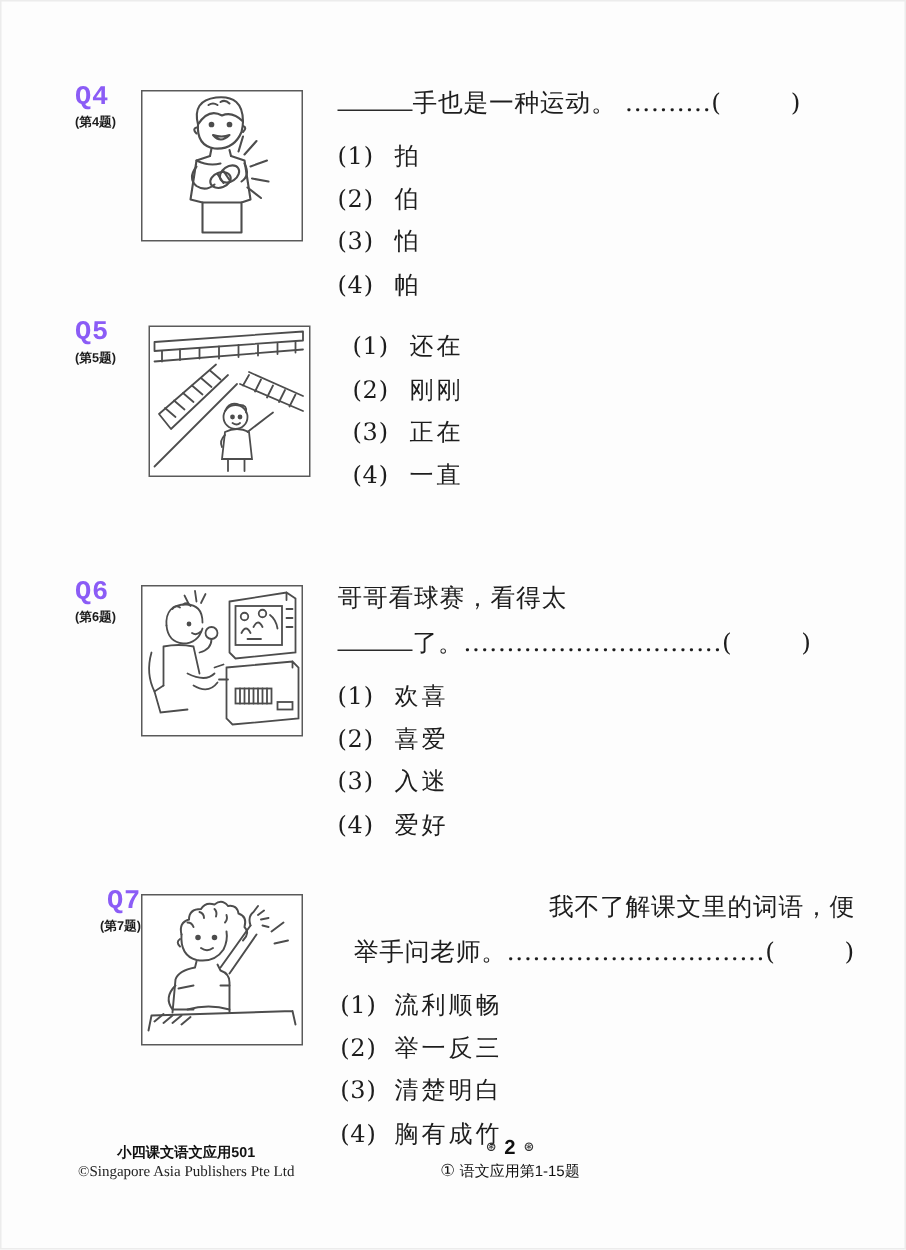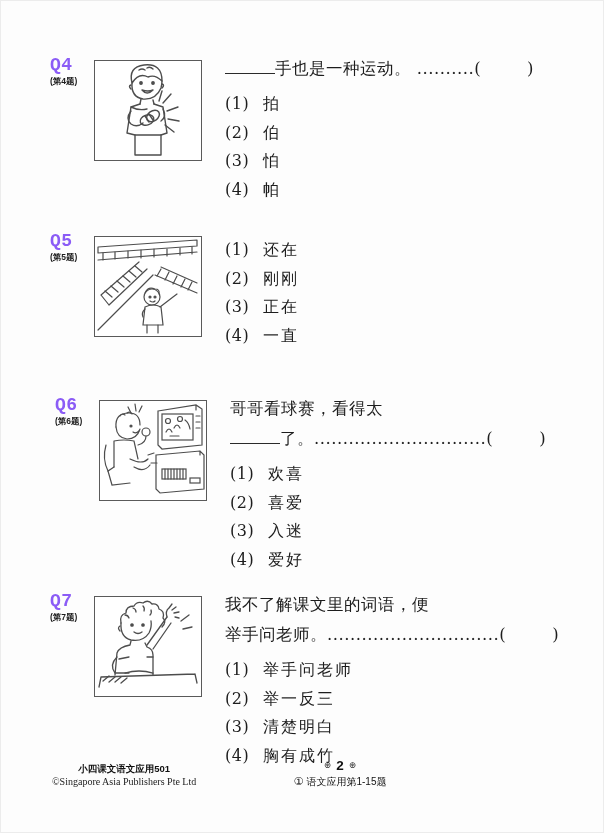--- a/index.html
+++ b/index.html
@@ -104,21 +104,21 @@
           <span class="opt-label">怕</span>
         </li>
         <li>
           <span class="opt-num">(4)</span>
           <span class="opt-label">帕</span>
         </li>
       </ol>
   </div>
 </section>
 
-<section class="question" style="top:230px;">
+<section class="question" style="top:211px;justify-content:space-between;">
   <div class="q-labelcol">
     <div class="q-id">Q5</div>
     <div class="q-sub">(第5题)</div>
   </div>
   <div class="q-image">
     <svg viewBox="0 0 106 99">
       <g fill="none" stroke="#4d4d4d" stroke-width="1.2" stroke-linecap="round">
         <path d="M3,10 L102,3 M3,16 L102,9 M3,23 L102,15 M3,10 L3,16 M102,3 L102,9"></path>
         <path d="M8,16 l0,7 M20,15 l0,7 M33,14 l0,7 M46,13 l0,8 M59,12 l0,8 M72,12 l0,7 M85,11 l0,7 M97,10 l0,7"></path>
         <path d="M6,58 L44,25 M14,68 L52,32 M6,58 L14,68"></path>
@@ -153,21 +153,21 @@
           <span class="opt-label">正在</span>
         </li>
         <li>
           <span class="opt-num">(4)</span>
           <span class="opt-label">一直</span>
         </li>
       </ol>
   </div>
 </section>
 
-<section class="question" style="top:394px;justify-content:center;">
+<section class="question" style="top:384px;">
   <div class="q-labelcol">
     <div class="q-id">Q6</div>
     <div class="q-sub">(第6题)</div>
   </div>
   <div class="q-image">
     <svg viewBox="0 0 106 99">
       <g fill="none" stroke="#4d4d4d" stroke-width="1.2" stroke-linecap="round">
         <path d="M58,10 L96,4 L102,8 L102,44 L62,48 L58,44 Z M58,10 L58,44 M58,44 L62,48 M96,4 L96,9"></path>
         <rect x="62" y="13" width="31" height="26"></rect>
         <path d="M66,31 q3,-6 6,0 M74,27 q3,-6 6,0 M70,35 l9,0 M85,19 q4,3 5,9"></path>
@@ -210,21 +210,21 @@
           <span class="opt-label">入迷</span>
         </li>
         <li>
           <span class="opt-num">(4)</span>
           <span class="opt-label">爱好</span>
         </li>
       </ol>
   </div>
 </section>
 
-<section class="question" style="top:590px;">
+<section class="question" style="top:590px;text-align:right;">
   <div class="q-labelcol">
     <div class="q-id">Q7</div>
     <div class="q-sub">(第7题)</div>
   </div>
   <div class="q-image">
     <svg viewBox="0 0 106 99">
       <g fill="none" stroke="#4d4d4d" stroke-width="1.3" stroke-linecap="round">
         <path d="M26,26 q-2,-8 5,-10 q0,-7 8,-7 q3,-5 9,-3 q5,-4 9,1 q6,-1 7,5 q6,2 4,9 q4,4 -1,9"></path>
         <path d="M30,18 q3,0 4,3 M38,11 q3,1 3,4 M48,9 q2,2 1,5 M56,13 q1,3 -1,5"></path>
         <path d="M26,26 Q25,40 36,43 Q48,45 54,36 Q57,30 56,24"></path>
@@ -242,21 +242,21 @@
         <path d="M8,84 l6,-5 M14,85 l6,-5 M20,85 l6,-5 M26,86 l6,-5"></path>
         <path d="M30,76 Q44,72 58,76"></path>
       </g>
     </svg>
   </div>
   <div class="q-body">
     <div class="q-stem"><span>我不</span><span class="u">了解</span><span>课文里的词语，便</span><br><span>举手问老师。..............................(&nbsp;&nbsp;&nbsp;&nbsp;&nbsp;&nbsp;&nbsp;&nbsp;)</span></div>
     <ol class="q-options">
         <li>
           <span class="opt-num">(1)</span>
-          <span class="opt-label">举手问老师</span>
+          <span class="opt-label">流利顺畅</span>
         </li>
         <li>
           <span class="opt-num">(2)</span>
           <span class="opt-label">举一反三</span>
         </li>
         <li>
           <span class="opt-num">(3)</span>
           <span class="opt-label">清楚明白</span>
         </li>
         <li>

